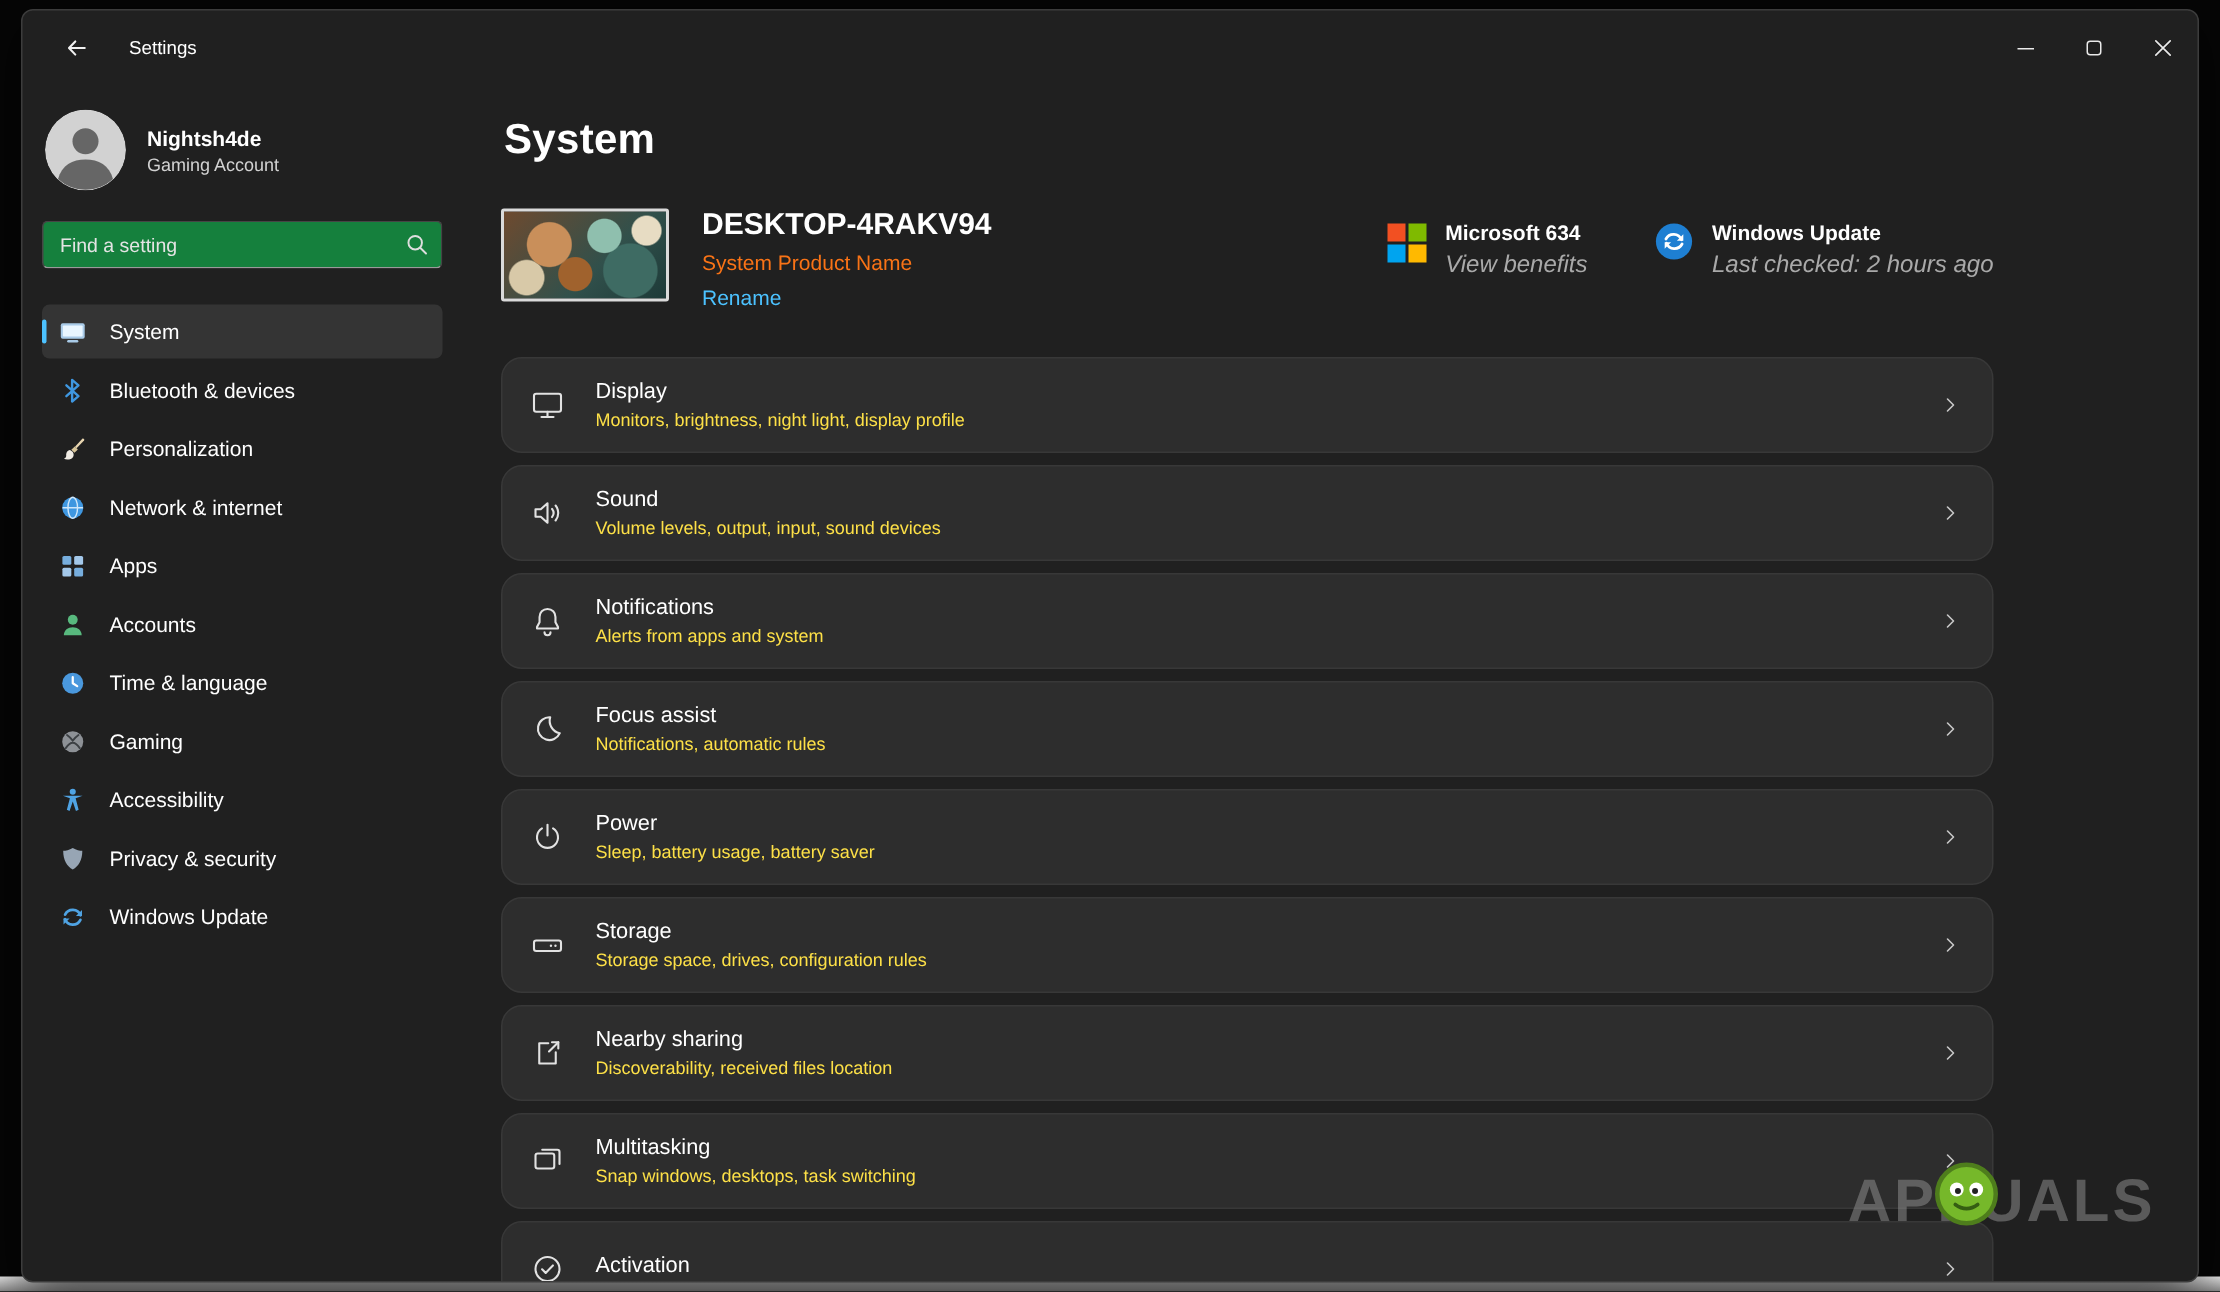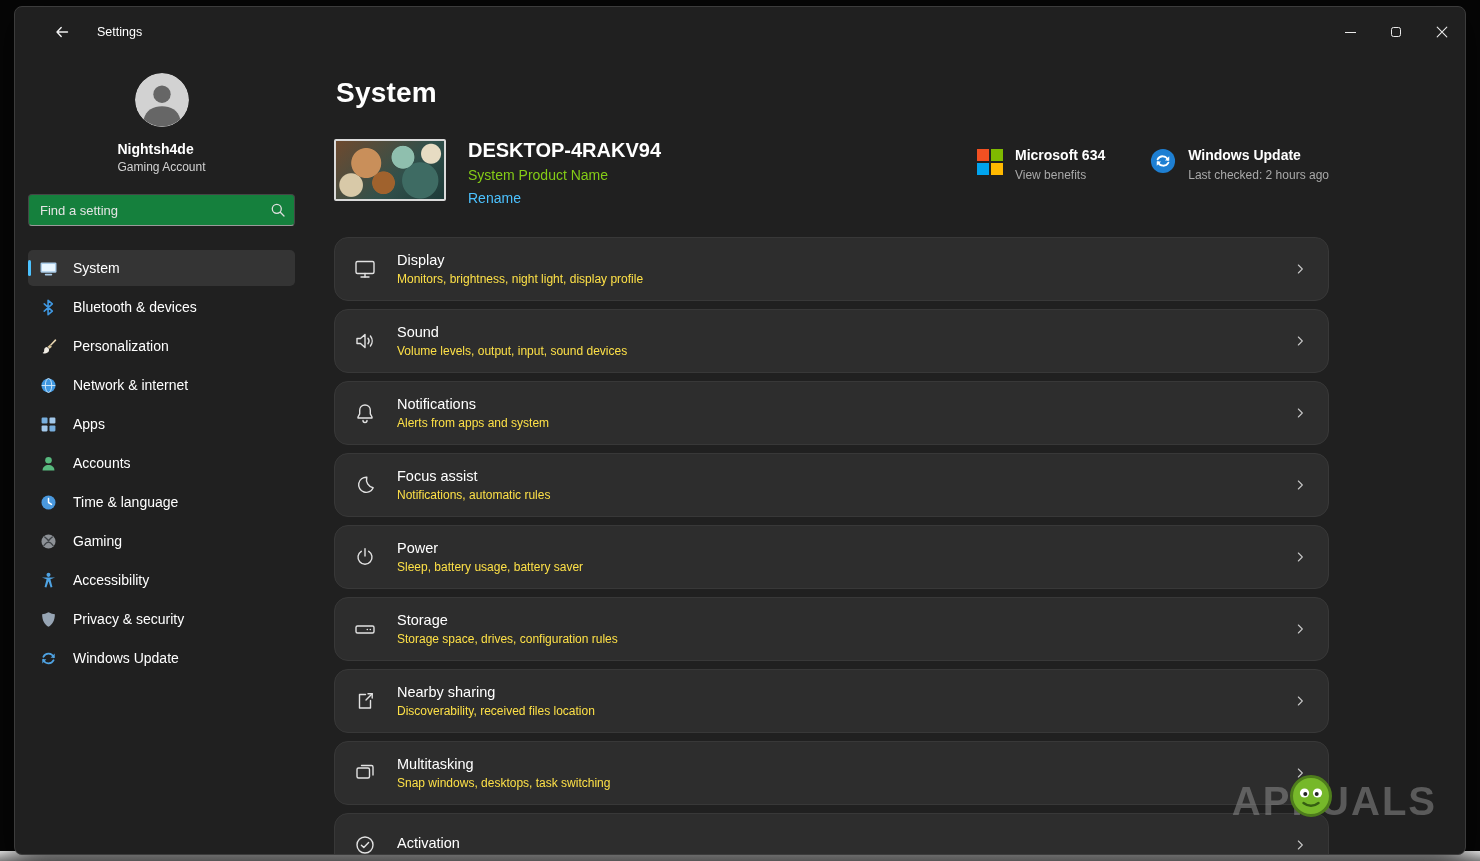--- a/index.html
+++ b/index.html
@@ -15,42 +15,42 @@
     position:absolute; left:0; right:0; bottom:0; height:10px;
     background:linear-gradient(#ededed,#8b8b8b);
   }
   .window {
     position:absolute; left:14px; top:6px; width:1452px; height:849px;
     background:#202020; border:1px solid #3c3c3c; border-radius:8px;
     overflow:hidden; display:flex; flex-direction:column;
     box-shadow:0 10px 34px rgba(0,0,0,.65);
   }
   
-  .titlebar { height:50px; flex:0 0 auto; display:flex; align-items:center; padding-left:26px; }
+  .titlebar { height:50px; flex:0 0 auto; display:flex; align-items:center; padding-left:15px; }
   .tb-back {
     width:42px; height:34px; display:flex; align-items:center; justify-content:center;
     background:transparent; border:none; border-radius:5px; cursor:pointer;
   }
   .tb-title { font-size:12.5px; margin-left:14px; }
   .tb-spacer { flex:1; }
   .tb-controls { display:flex; align-self:stretch; }
   .tb-btn {
     width:46px; height:100%; display:flex; align-items:center; justify-content:center;
     background:transparent; border:none; cursor:pointer;
   }
   .glyph-min { width:11px; height:1px; background:#eaeaea; }
   .glyph-max { width:10px; height:10px; border:1.1px solid #eaeaea; border-radius:2.5px; }
 
   
   .content { flex:1; display:flex; min-height:0; }
   .sidebar { width:292px; flex:0 0 auto; padding:4px 12px 0 13px; }
   .main { flex:1; min-width:0; padding:12px 0 0 27px; position:relative; }
 
   
-  .user-card { display:flex; align-items:center; gap:14px; padding:12px 2px 18px 2px; border-radius:5px; cursor:pointer;flex-direction:column; }
+  .user-card { display:flex; align-items:center; gap:14px; padding:12px 2px 18px 2px; border-radius:5px; cursor:pointer; }
   .avatar { width:54px; height:54px; border-radius:50%; flex:0 0 auto; overflow:hidden; }
   .user-name { font-size:14px; font-weight:700; }
   .user-sub  { font-size:12px; color:#d2d2d2; margin-top:3px; }
 
   .search-wrap { position:relative; margin-top:2px; }
   .search-input {
     width:100%; height:32px; background:#15803d;
     border:1px solid #454545; border-bottom:1px solid #9a9a9a; border-radius:4px;
     color:#fff; font-size:13px; padding:0 12px 0 11px; font-family:Liberation Sans, sans-serif; outline:none;
   }
@@ -80,33 +80,33 @@
       radial-gradient(circle at 28% 38%, #c98f5a 0 17%, transparent 18%),
       radial-gradient(circle at 62% 28%, #8fbfae 0 14%, transparent 15%),
       radial-gradient(circle at 78% 68%, #3e6b63 0 19%, transparent 20%),
       radial-gradient(circle at 44% 72%, #a0622d 0 15%, transparent 16%),
       radial-gradient(circle at 14% 76%, #d8c9a8 0 11%, transparent 12%),
       radial-gradient(circle at 88% 22%, #e7dcc3 0 9%, transparent 10%),
       linear-gradient(135deg, #6e4a2f, #31504b 60%, #1d3a38);
   }
   .device-info { margin-left:22px; }
   .device-name { font-size:20px; font-weight:700; }
-  .device-product { font-size:14px; color:#84cc16; margin-top:5px; }
+  .device-product { font-size:14px; color:#f97316; margin-top:5px; }
   .device-rename { font-size:14px; color:#4cc2ff; margin-top:7px; display:inline-block; cursor:pointer; }
   .device-spacer { flex:1; }
   .promo { display:flex; gap:12px; margin-top:8px; cursor:pointer; }
   .promo-ms { margin-right:45px; }
   .ms-logo {
     width:26px; height:26px; display:grid; margin-top:2px;
     grid-template-columns:12px 12px; grid-template-rows:12px 12px; gap:2px;
   }
   .ms-sq1 { background:#f25022; } .ms-sq2 { background:#7fba00; }
   .ms-sq3 { background:#00a4ef; } .ms-sq4 { background:#ffb900; }
   .promo-title { font-size:14px; font-weight:700; }
-  .promo-sub { font-size:12px; color:#a9a9a9; margin-top:5px; }
+  .promo-sub { font-size:16px; color:#a9a9a9; margin-top:5px;font-style:italic; }
   .wu-ico { margin-top:1px; display:flex; }
 
   
   .rows { margin-top:30px; width:995px; display:flex; flex-direction:column; gap:8px; }
   .srow {
     height:64px; background:#2d2d2d; border:1px solid #383838; border-radius:14px;
     display:flex; align-items:center; padding:0 20px 0 18px; cursor:pointer; flex:0 0 auto;
   }
   .srow-ico { width:24px; height:24px; flex:0 0 auto; display:flex; align-items:center; justify-content:center; }
   .srow-text { margin-left:20px; }

